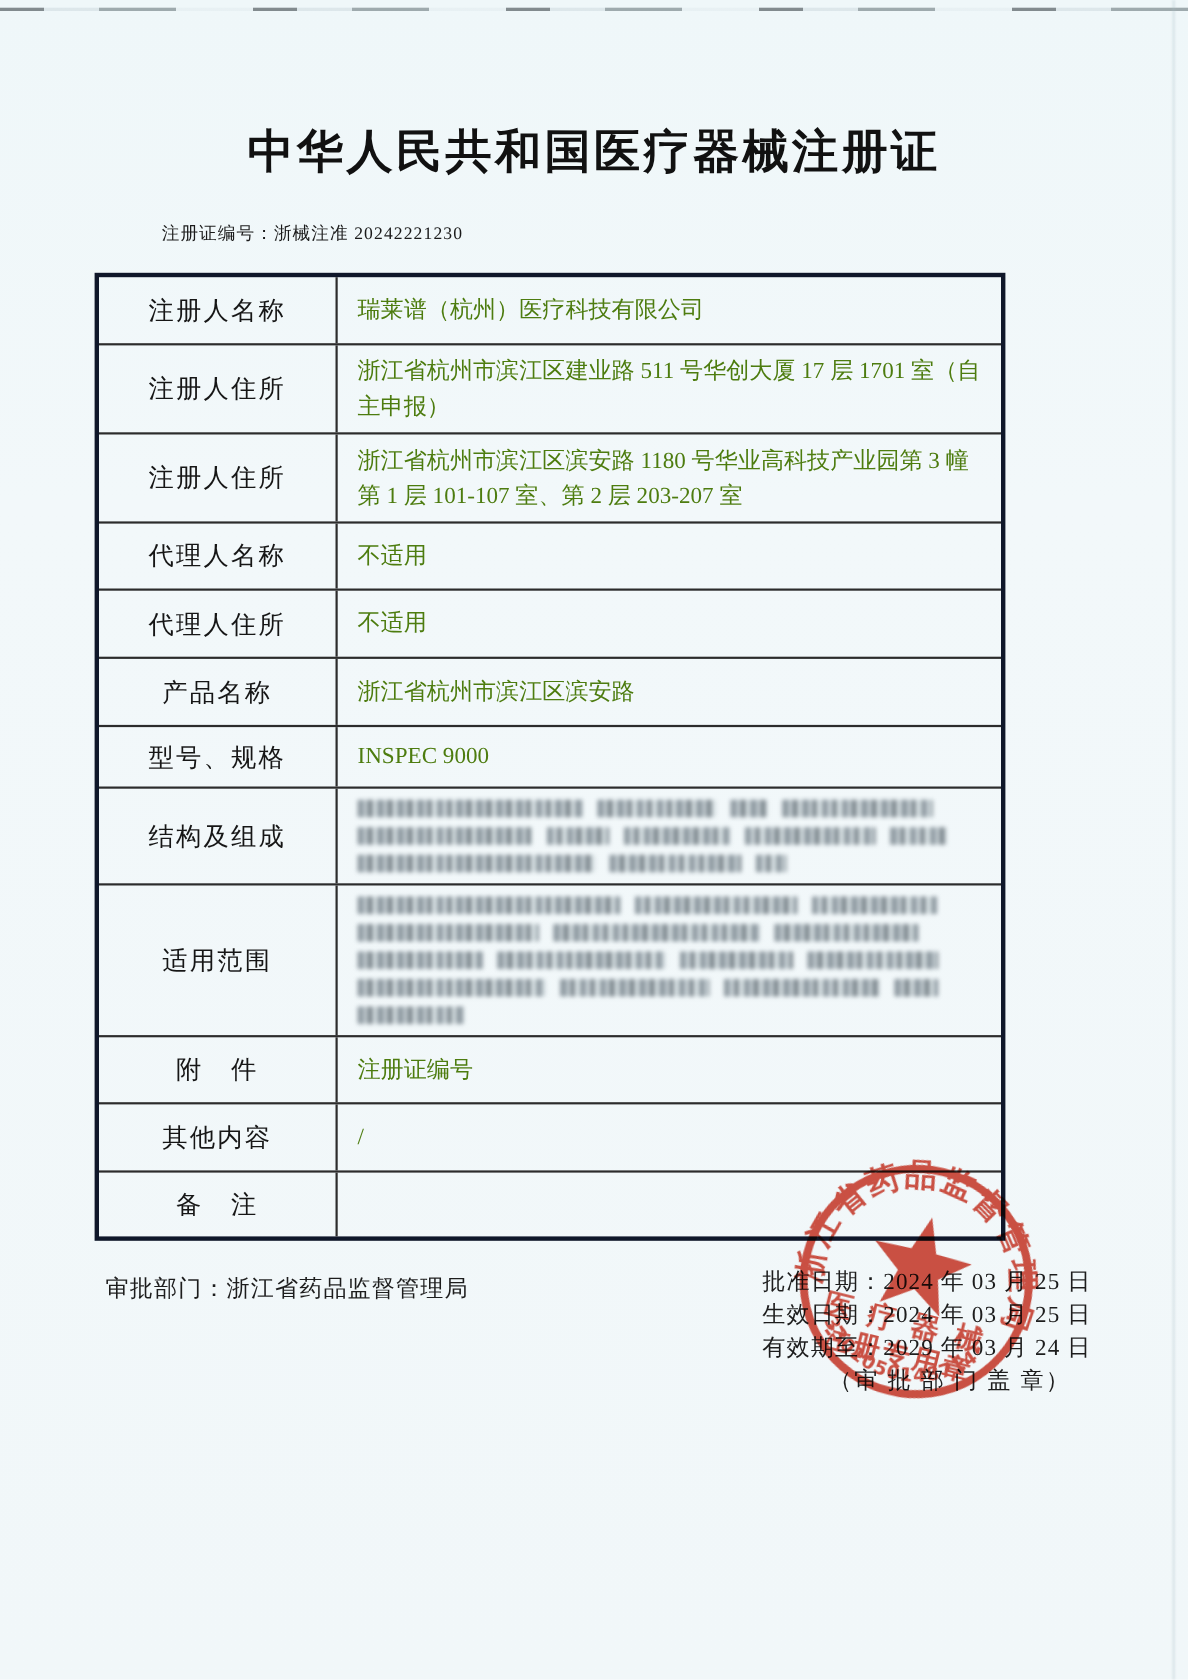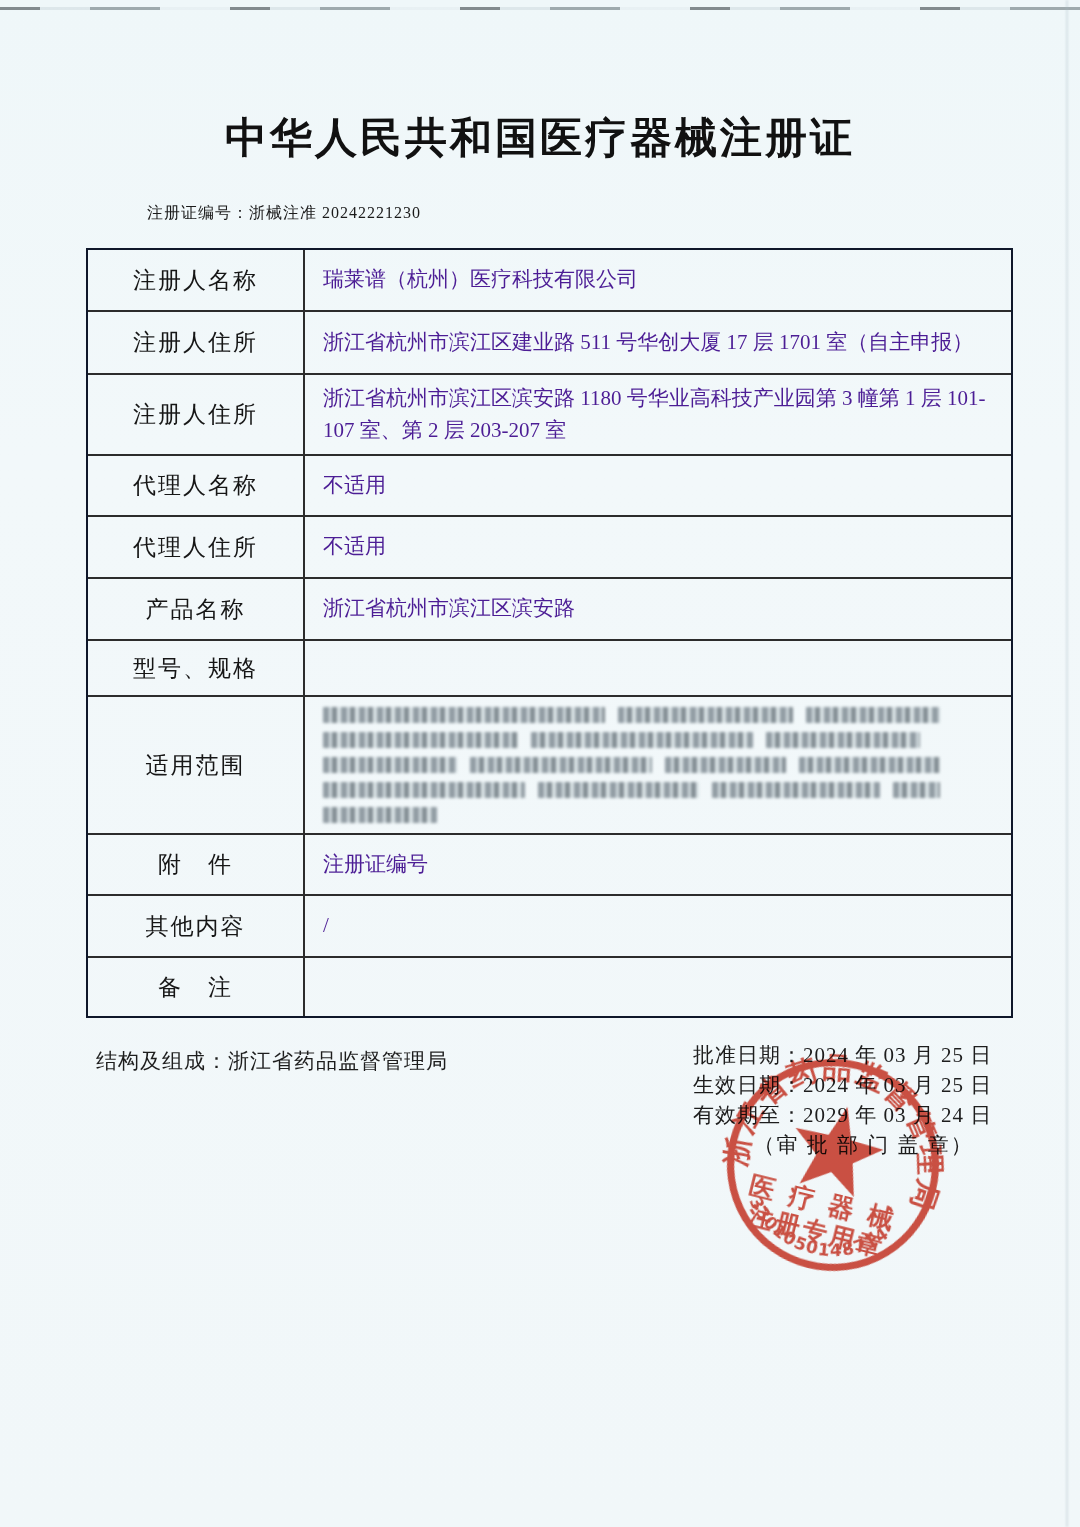--- a/index.html
+++ b/index.html
@@ -36,38 +36,38 @@
   }
   .cert-line {
     margin: 34px 0 0 147px;
     font-size: 16px; letter-spacing: 1px; color: #1a1a1a;
     line-height: 30px;
   }
 
   
   .cert-table {
     margin: 20px 0 0 86px;
-    width: 927px;
-    border: 2px solid #0f172a;
+    width: 828px;
+    border: 4px solid #0f172a;
     background: transparent;
   }
   .row { display: flex; border-bottom: 2px solid #2c2c2c; }
   .row:last-child { border-bottom: none; }
   .cell { display: flex; align-items: center; }
   .cell.label {
     width: 217px; flex: 0 0 217px;
     border-right: 2px solid #2c2c2c;
     justify-content: center;
     font-size: 23px; letter-spacing: 2px; color: #161616;
     text-align: center;
   }
   .cell.value {
     flex: 1 1 auto;
     padding: 8px 16px 8px 18px;
-    font-size: 21px; line-height: 1.5; color: #4c1d95;
+    font-size: 21px; line-height: 1.5; color: #4d7c0f;
   }
   .h62{min-height:62px}.h63{min-height:63px}.h70{min-height:70px}
   .h61{min-height:61px}.h56{min-height:56px}.h80{min-height:80px}
   .h108{min-height:108px}.h58{min-height:58px}
 
   
   .cell.value.redacted {
     display: flex; flex-direction: column; justify-content: center;
     align-items: stretch; gap: 9px; padding: 10px 16px 10px 18px;
   }
@@ -138,22 +138,46 @@
     <div class="cell value">不适用</div>
   </div>
 
   <div class="row h62">
     <div class="cell label">产品名称</div>
     <div class="cell value">浙江省杭州市滨江区滨安路</div>
   </div>
 
   <div class="row h56">
     <div class="cell label">型号、规格</div>
-  </div>
-
+    <div class="cell value">INSPEC 9000</div>
+  </div>
+
+  <div class="row h80">
+    <div class="cell label">结构及组成</div>
+    <div class="cell value redacted">
+      <div class="blurline">
+        <span class="seg" style="width:36%"></span>
+          <span class="seg" style="width:19%"></span>
+          <span class="seg" style="width:6%"></span>
+          <span class="seg" style="width:24%"></span>
+      </div>
+      <div class="blurline">
+        <span class="seg" style="width:28%"></span>
+          <span class="seg" style="width:10%"></span>
+          <span class="seg" style="width:17%"></span>
+          <span class="seg" style="width:21%"></span>
+          <span class="seg" style="width:9%"></span>
+      </div>
+      <div class="blurline">
+        <span class="seg" style="width:38%"></span>
+          <span class="seg" style="width:21%"></span>
+          <span class="seg" style="width:5%"></span>
+      </div>
+    </div>
+  </div>
 
   <div class="row h108">
     <div class="cell label">适用范围</div>
     <div class="cell value redacted">
       <div class="blurline">
         <span class="seg" style="width:42%"></span>
           <span class="seg" style="width:26%"></span>
           <span class="seg" style="width:20%"></span>
       </div>
       <div class="blurline">
@@ -190,21 +214,21 @@
   </div>
 
   <div class="row h58">
     <div class="cell label">备　注</div>
     <div class="cell value"></div>
   </div>
 
 </div>
 
 <div class="footer">
-  <div class="approval-dept">结构及组成：浙江省药品监督管理局</div>
+  <div class="approval-dept">审批部门：浙江省药品监督管理局</div>
   <div class="dates-block">
     <div>批准日期：2024 年 03 月 25 日</div>
     <div>生效日期：2024 年 03 月 25 日</div>
     <div>有效期至：2029 年 03 月 24 日</div>
     <div class="seal-note">（审 批 部 门 盖 章）</div>
   </div>
 </div>
 
 <div class="stamp-wrap">
   <svg viewBox="-115 -115 230 230" xmlns="http://www.w3.org/2000/svg">

